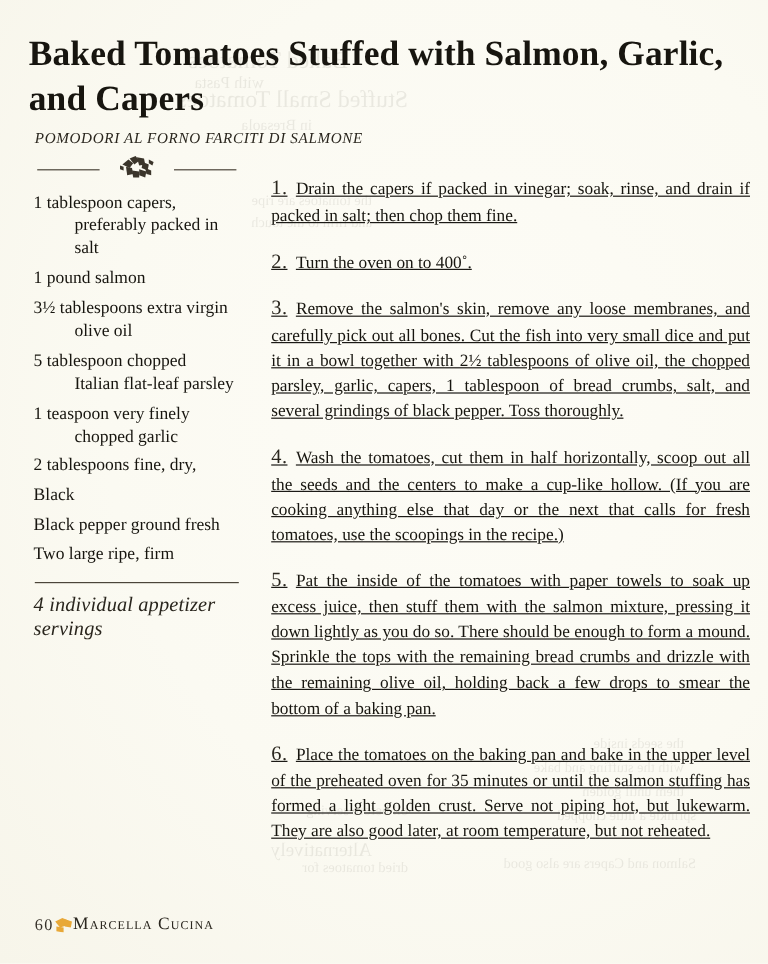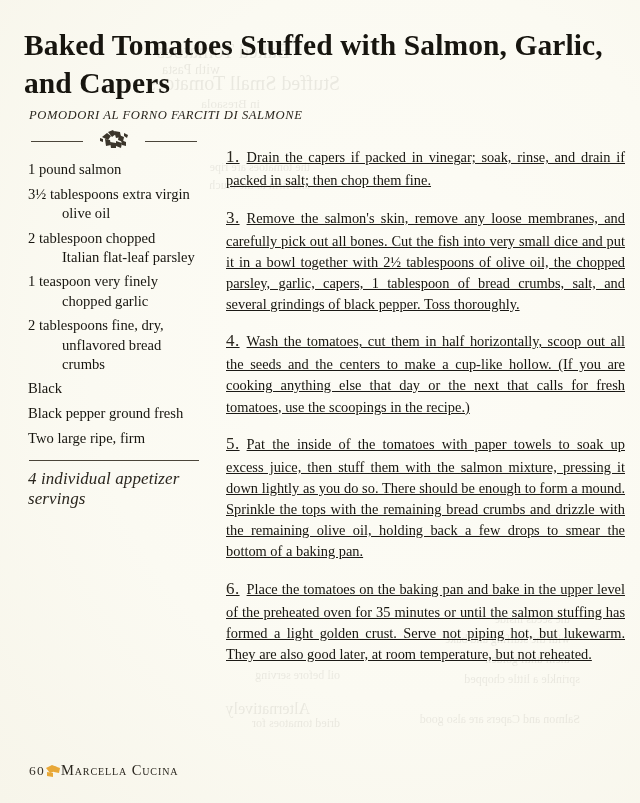--- a/index.html
+++ b/index.html
@@ -219,36 +219,38 @@
           <path d="M15 14 l6 1 0 5 -5 0z"></path>
           <path d="M21 13 l6 2 -1 5 -5-2z"></path>
           <path d="M26 12 l5 2 0 4 -4-1z"></path>
           <path d="M5 10 l3 1 0 3 -3-1z"></path>
           <path d="M29 5 l4 2 -1 3 -3-2z"></path>
         </g>
       </svg>
     </div>
 
     <ul class="ing-list">
+        <li class="ing-item"><span>1 tablespoon capers,</span><span class="cont">preferably packed in salt</span></li>
         <li class="ing-item"><span>1 pound salmon</span></li>
         <li class="ing-item"><span>3½ tablespoons extra virgin</span><span class="cont">olive oil</span></li>
-        <li class="ing-item"><span>2 tablespoon chopped</span><span class="cont">Italian flat-leaf parsley</span></li>
+        <li class="ing-item"><span>5 tablespoon chopped</span><span class="cont">Italian flat-leaf parsley</span></li>
         <li class="ing-item"><span>1 teaspoon very finely</span><span class="cont">chopped garlic</span></li>
-        <li class="ing-item"><span>2 tablespoons fine, dry,</span><span class="cont">unflavored bread crumbs</span></li>
+        <li class="ing-item"><span>2 tablespoons fine, dry,</span></li>
         <li class="ing-item"><span>Black</span></li>
         <li class="ing-item"><span>Black pepper ground fresh</span></li>
         <li class="ing-item"><span>Two large ripe, firm</span></li>
       </ul>
 
     <div class="serv-rule"></div>
     <div class="servings">4 individual appetizer servings</div>
   </div>
 
   <div class="col-steps">
       <p class="step"><span class="step-num">1.</span><span class="step-text">Drain the capers if packed in vinegar; soak, rinse, and drain if packed in salt; then chop them fine.</span></p>
+      <p class="step"><span class="step-num">2.</span><span class="step-text">Turn the oven on to 400˚.</span></p>
       <p class="step"><span class="step-num">3.</span><span class="step-text">Remove the salmon's skin, remove any loose membranes, and carefully pick out all bones. Cut the fish into very small dice and put it in a bowl together with 2½ tablespoons of olive oil, the chopped parsley, garlic, capers, 1 tablespoon of bread crumbs, salt, and several grindings of black pepper. Toss thoroughly.</span></p>
       <p class="step"><span class="step-num">4.</span><span class="step-text">Wash the tomatoes, cut them in half horizontally, scoop out all the seeds and the centers to make a cup-like hollow. (If you are cooking anything else that day or the next that calls for fresh tomatoes, use the scoopings in the recipe.)</span></p>
       <p class="step"><span class="step-num">5.</span><span class="step-text">Pat the inside of the tomatoes with paper towels to soak up excess juice, then stuff them with the salmon mixture, pressing it down lightly as you do so. There should be enough to form a mound. Sprinkle the tops with the remaining bread crumbs and drizzle with the remaining olive oil, holding back a few drops to smear the bottom of a baking pan.</span></p>
       <p class="step"><span class="step-num">6.</span><span class="step-text">Place the tomatoes on the baking pan and bake in the upper level of the preheated oven for 35 minutes or until the salmon stuffing has formed a light golden crust. Serve not piping hot, but lukewarm. They are also good later, at room temperature, but not reheated.</span></p>
     </div>
 
   <div class="footer">
     <span class="folio">60</span>
     <svg class="foot-orn" viewBox="0 0 16 13">
       <g fill="#e8a838">

